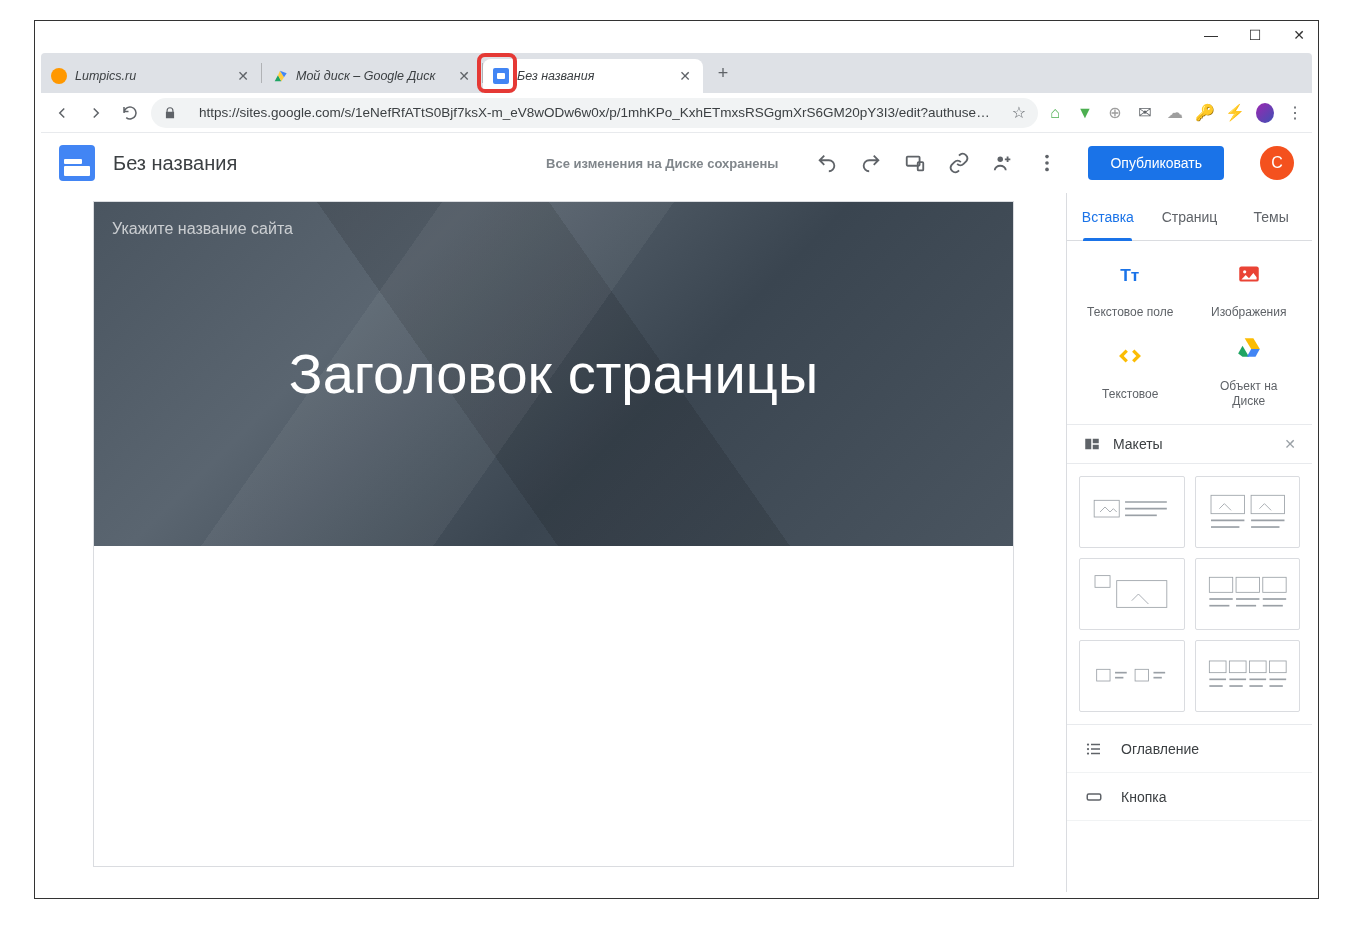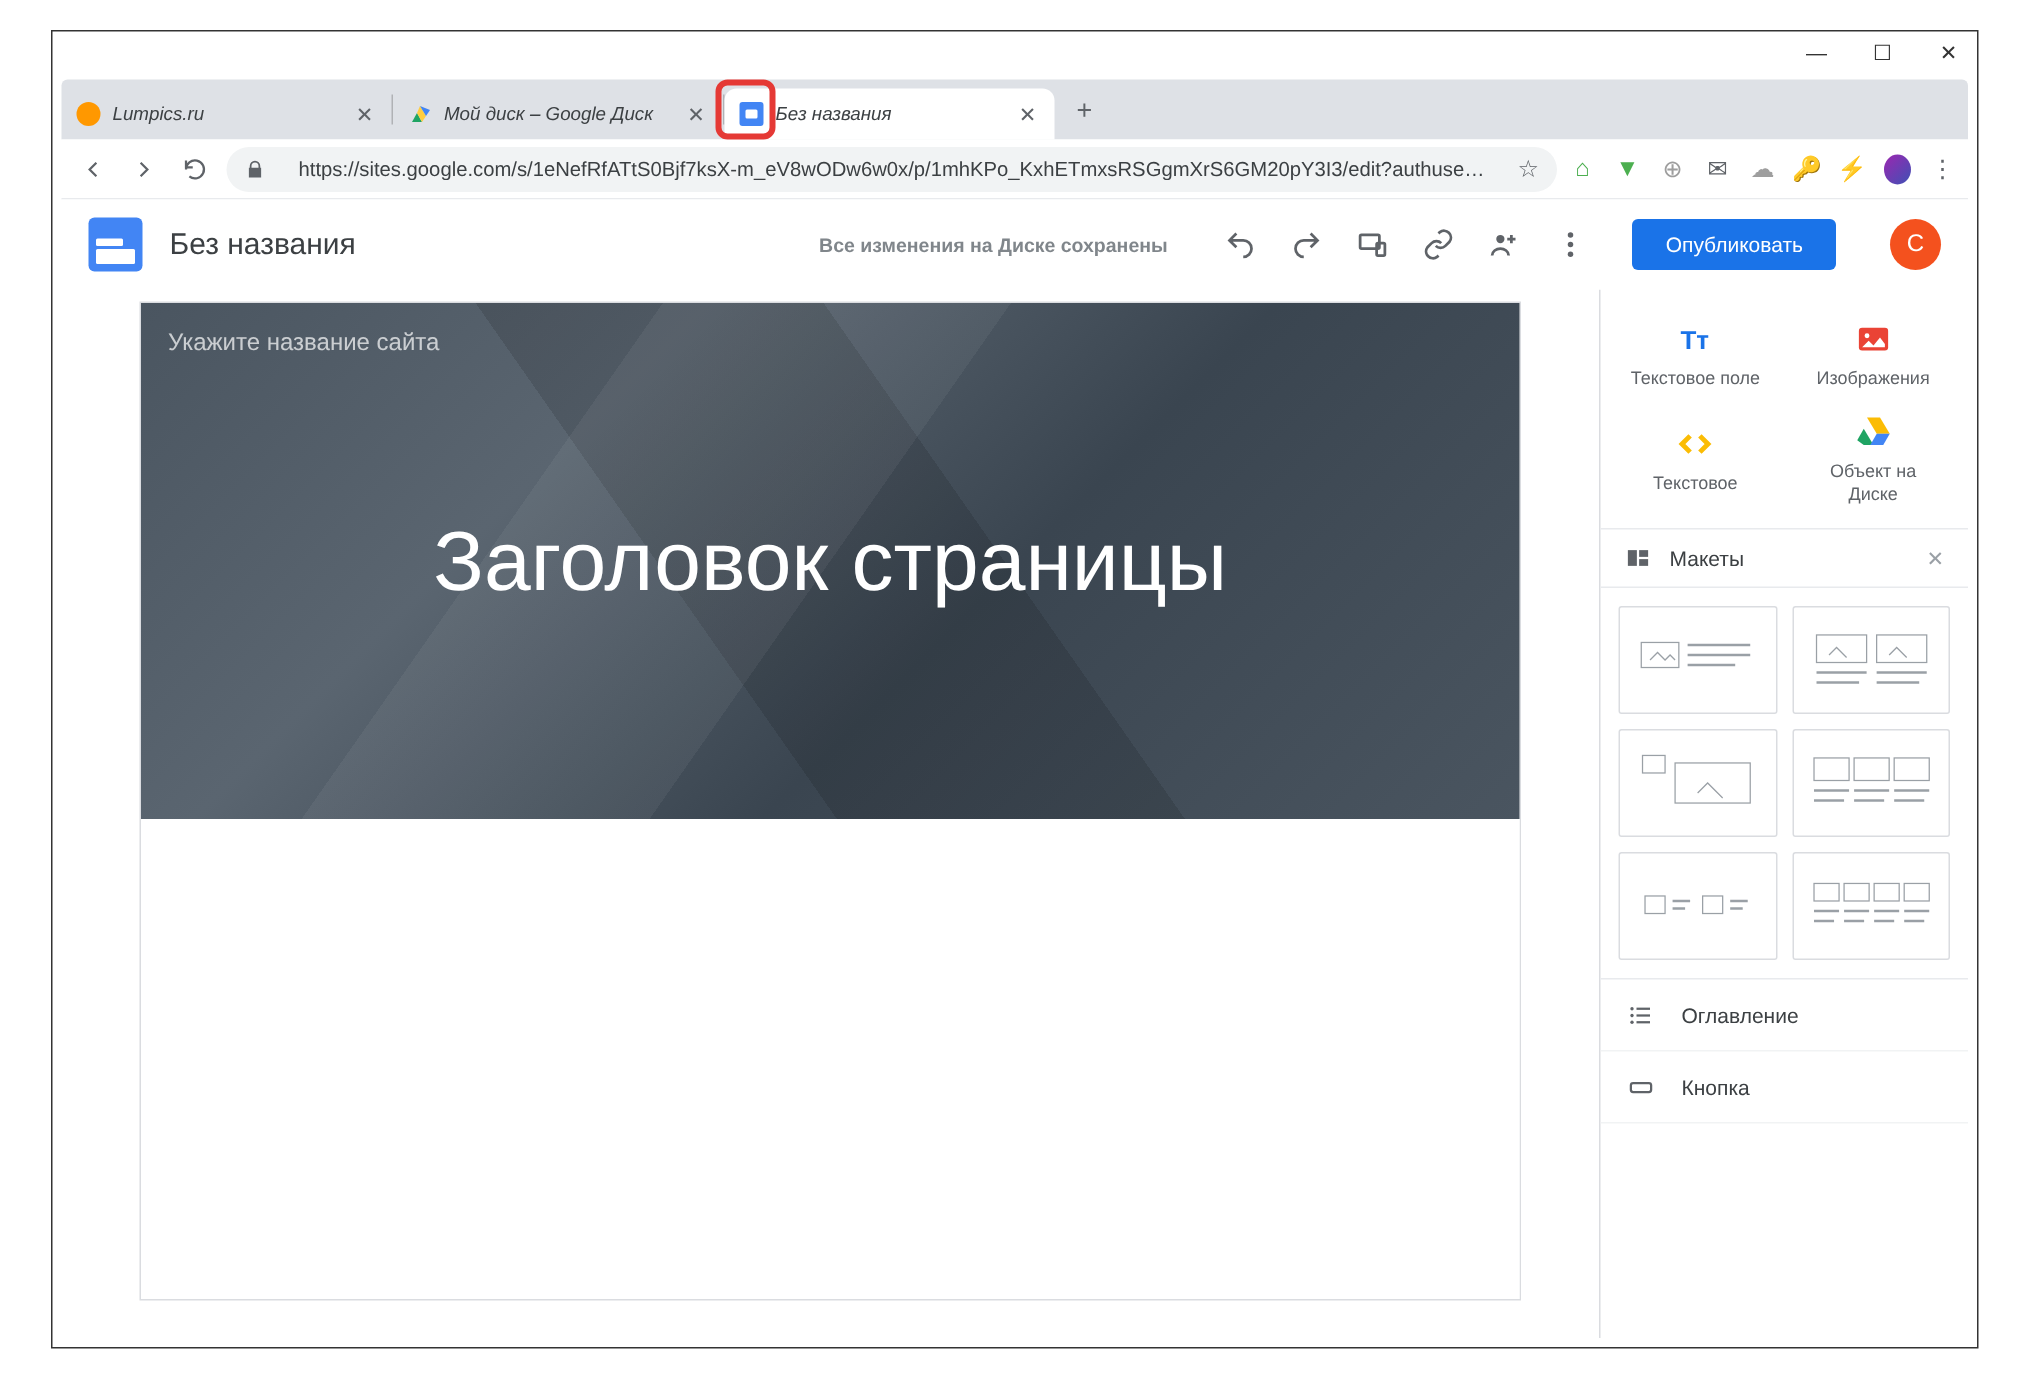--- a/index.html
+++ b/index.html
@@ -54,21 +54,21 @@
 .hero-title { color: #fff; font-size: 56px; font-weight: 400; text-align: center; line-height: 1.25; z-index: 2; }
 .canvas-body { height: 320px; background: #fff; }
 
 .sidepanel { width: 246px; border-left: 1px solid #dadce0; background: #fff; display: flex; flex-direction: column; overflow: hidden; }
 .sp-tabs { display: flex; height: 48px; border-bottom: 1px solid #dadce0; }
 .sp-tab { flex: 1; display: flex; align-items: center; justify-content: center; font-size: 14px; color: #5f6368; cursor: pointer; position: relative; }
 .sp-tab.active { color: #1a73e8; font-weight: 500; }
 .sp-tab.active::after { content: ''; position: absolute; bottom: -1px; left: 20%; right: 20%; height: 3px; background: #1a73e8; border-radius: 2px 2px 0 0; }
 
 .sp-grid { display: grid; grid-template-columns: 1fr 1fr; padding: 12px 4px 8px; }
-.sp-cell { display: flex; flex-direction: column; align-items: center; justify-content: center; padding: 8px 4px; cursor: pointer; gap: 6px; }
+.sp-cell { display: flex; flex-direction: column; align-items: center; justify-content: center; padding: 8px 4px; cursor: pointer; gap: 18px; }
 .sp-cell .label { font-size: 12px; color: #5f6368; text-align: center; line-height: 1.2; }
 .sp-cell svg { width: 26px; height: 26px; }
 
 .sp-section-header { height: 40px; display: flex; align-items: center; padding: 0 16px; gap: 12px; font-size: 14px; color: #3c4043; border-top: 1px solid #e8eaed; border-bottom: 1px solid #e8eaed; }
 .sp-section-header .close-x { margin-left: auto; color: #9aa0a6; cursor: pointer; }
 
 .layouts-grid { display: grid; grid-template-columns: 1fr 1fr; gap: 10px; padding: 12px; }
 .layout-thumb { border: 1px solid #dadce0; border-radius: 2px; height: 72px; background: #fff; padding: 10px; display: flex; align-items: center; justify-content: center; cursor: pointer; }
 .layout-thumb svg { width: 100%; height: 100%; }
 
@@ -216,20 +216,25 @@
         <div class="canvas">
           <div class="hero">
             <div class="site-name-placeholder">Укажите название сайта</div>
             <div class="hero-title">Заголовок страницы</div>
           </div>
           <div class="canvas-body"></div>
         </div>
       </div>
 
       <div class="sidepanel">
+        <div class="sp-tabs">
+          <div class="sp-tab active">Вставка</div>
+          <div class="sp-tab">Страниц</div>
+          <div class="sp-tab">Темы</div>
+        </div>
 
         <div class="sp-grid">
           <div class="sp-cell">
             <svg viewBox="0 0 24 24">
                 <text x="3" y="18" font-size="16" fill="#1a73e8" font-weight="bold">Tᴛ</text>
               </svg>
             <span class="label">Текстовое поле</span>
           </div>
           <div class="sp-cell">
             <svg viewBox="0 0 24 24">

